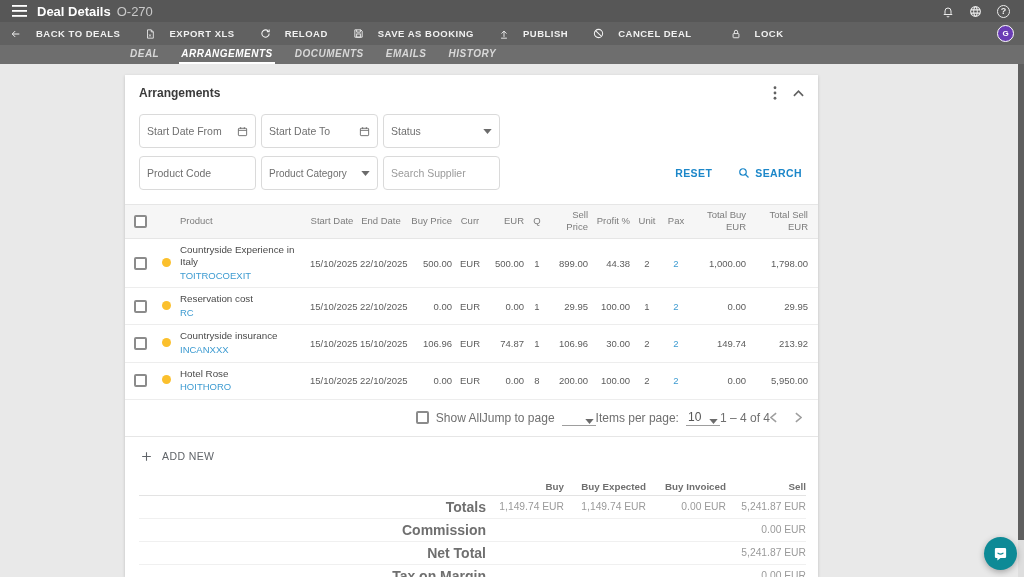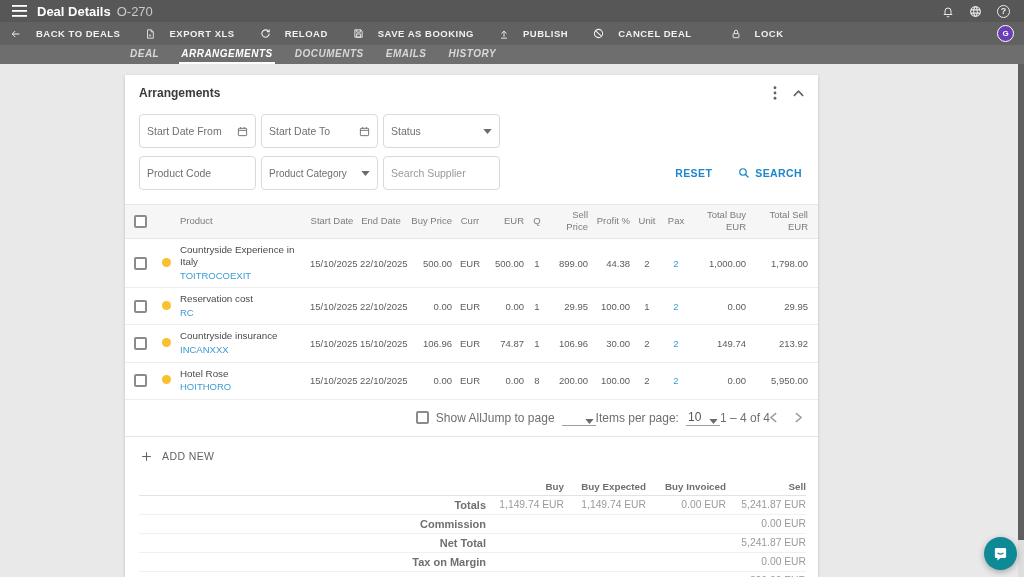--- a/index.html
+++ b/index.html
@@ -57,21 +57,21 @@
   .pager .grp { display:flex; align-items:center; gap:7px; }
   .mini-select { display:flex; align-items:end; gap:4px; border-bottom:1px solid #9e9e9e; min-width:34px; padding:0 2px 1px; color:#555; cursor:pointer; justify-content:space-between;}
   .chev { color:#9e9e9e; cursor:pointer; }
 
   .add-new { display:flex; align-items:center; gap:9px; padding:13px 15px; color:#5f6368; font-size:10.5px; font-weight:400; letter-spacing:.4px; background:none; border:none; cursor:pointer;}
 
   
   .totals { padding:2px 12px 0 14px; font-size:10.3px; }
   .trow { display:grid; grid-template-columns:1fr 78px 82px 80px 80px; align-items:center; padding:3px 0; border-bottom:1px solid #f0f0f0; min-height:15px;}
   .trow > div { text-align:right; }
-  .trow .lab { color:#6f6f6f; font-weight:600; font-size:11px; }
+  .trow .lab { color:#6f6f6f; font-weight:600; font-size:14px; }
   .trow .val { color:#9a9a9a; }
   .trow.hdr { border-bottom:1px solid #e3e3e3; }
   .trow.hdr .val { color:#6f6f6f; font-weight:600; font-size:9.8px; }
 
   
   .scroll-track { position:absolute; right:0; top:64px; width:6px; height:513px; background:#dedede; z-index:5;}
   .scroll-thumb { position:absolute; right:0; top:64px; width:6px; height:476px; background:#5f5f5f; z-index:6; cursor:pointer;}
   .chat-fab { position:absolute; left:984px; top:537px; width:33px; height:33px; border-radius:50%; background:#0d8a96; display:flex; align-items:center; justify-content:center; box-shadow:0 2px 6px rgba(0,0,0,.3); cursor:pointer; z-index:7;}
   .help-badge { width:13px; height:13px; border:1.3px solid #ececec; border-radius:50%; font-size:9px; display:flex; align-items:center; justify-content:center; color:#ececec; font-weight:bold;}
 </style>

